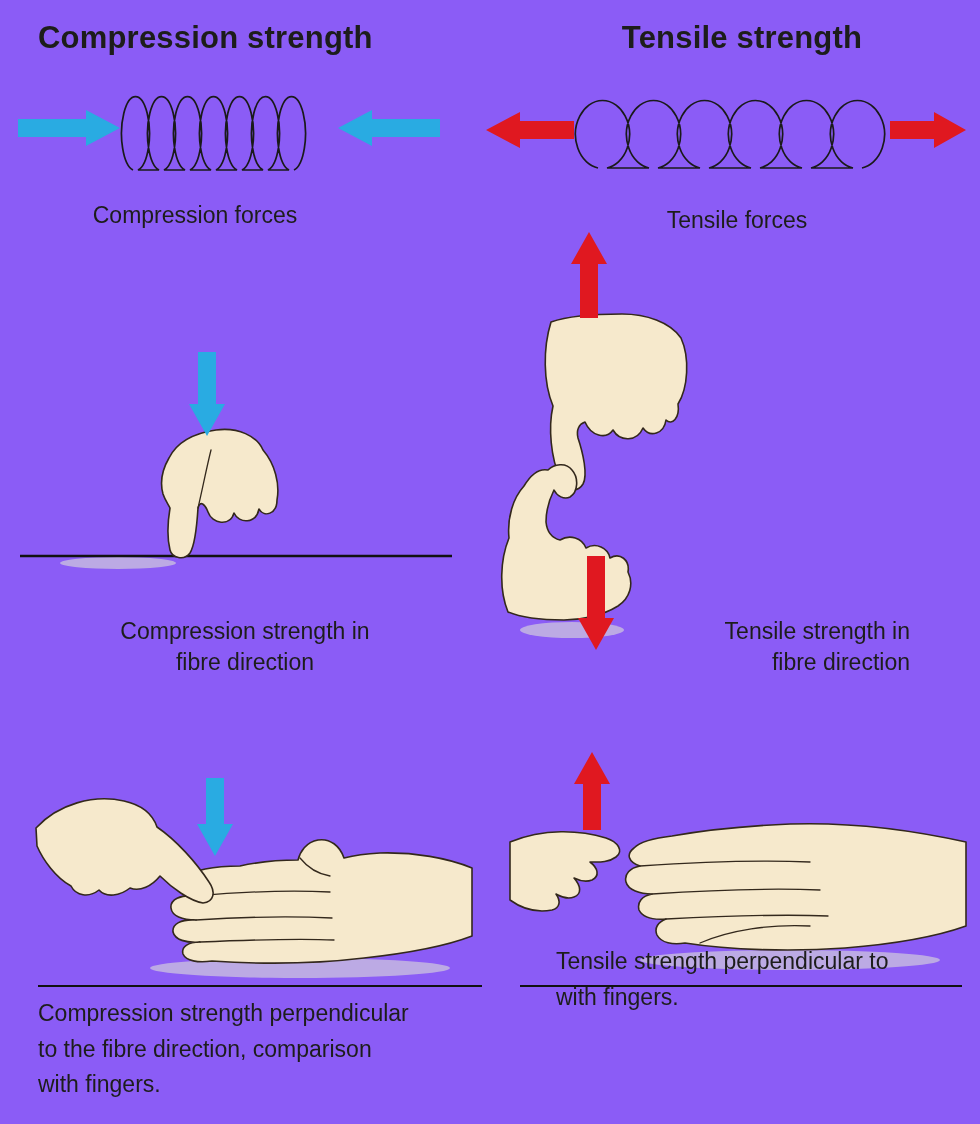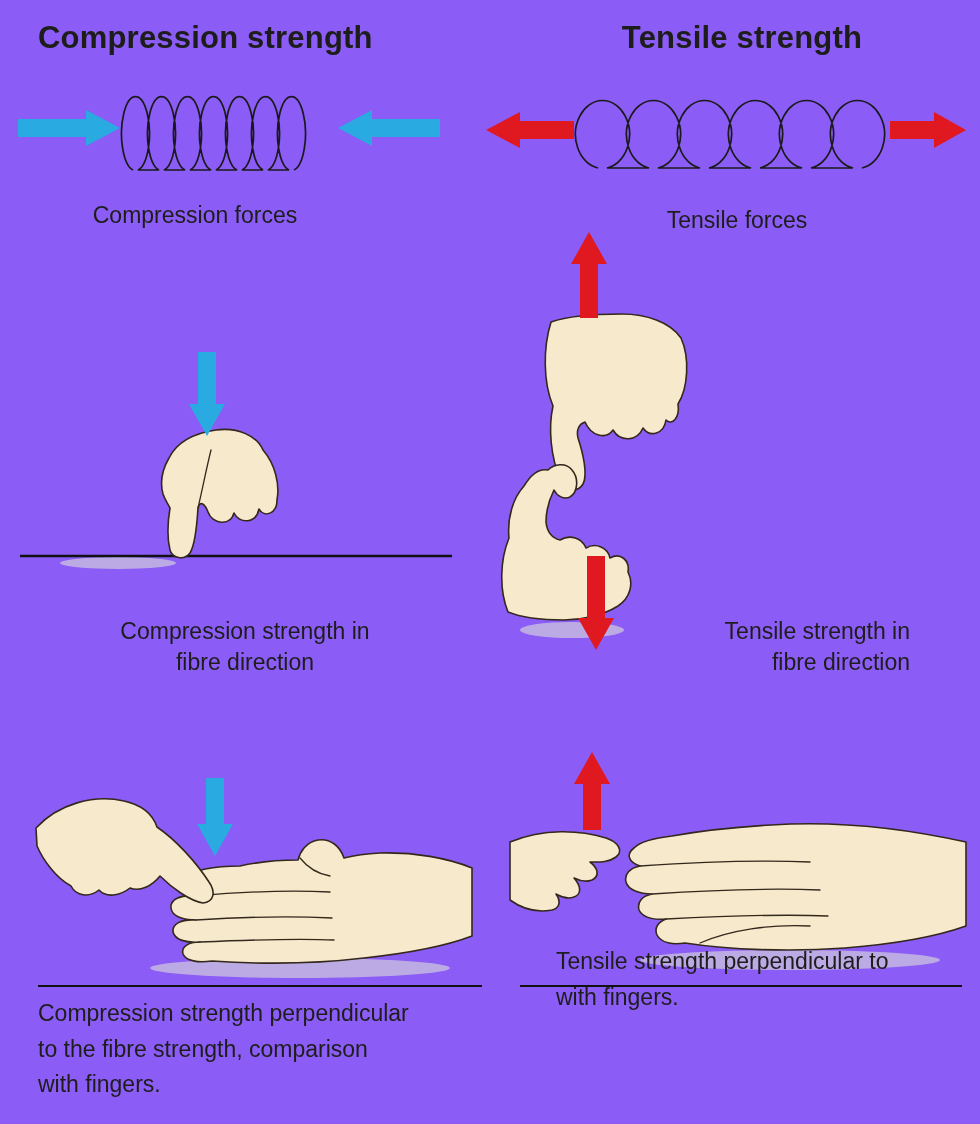--- a/index.html
+++ b/index.html
@@ -108,21 +108,21 @@
     <span class="ln">Compression strength in</span>
     <span class="ln">fibre direction</span>
   </div>
   <div class="abs caption" style="left:590px;top:616px;width:320px;text-align:right;">
     <span class="ln">Tensile strength in</span>
     <span class="ln">fibre direction</span>
   </div>
 
   <div class="abs caption caption-left" style="left:38px;top:996px;width:460px;">
     <span class="ln">Compression strength perpendicular</span>
-    <span class="ln">to the fibre strength, comparison</span>
+    <span class="ln">to the fibre direction, comparison</span>
     <span class="ln">with fingers.</span>
   </div>
   <div class="abs caption caption-left" style="left:520px;top:944px;width:452px;margin-left:36px;">
     <span class="ln">Tensile strength perpendicular to</span>
     <span class="ln">with fingers.</span>
   </div>
 
 </div>
 
 </body></html>

